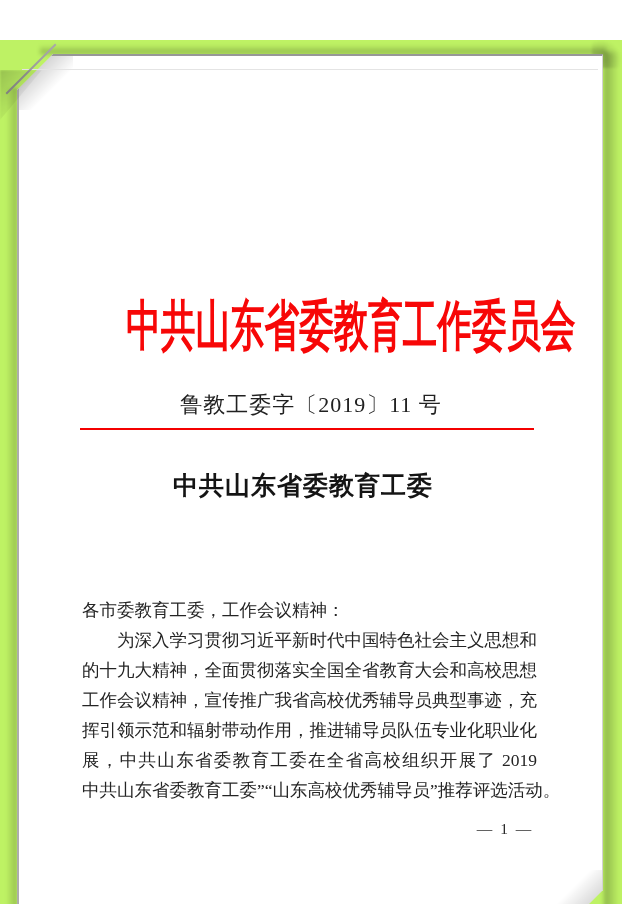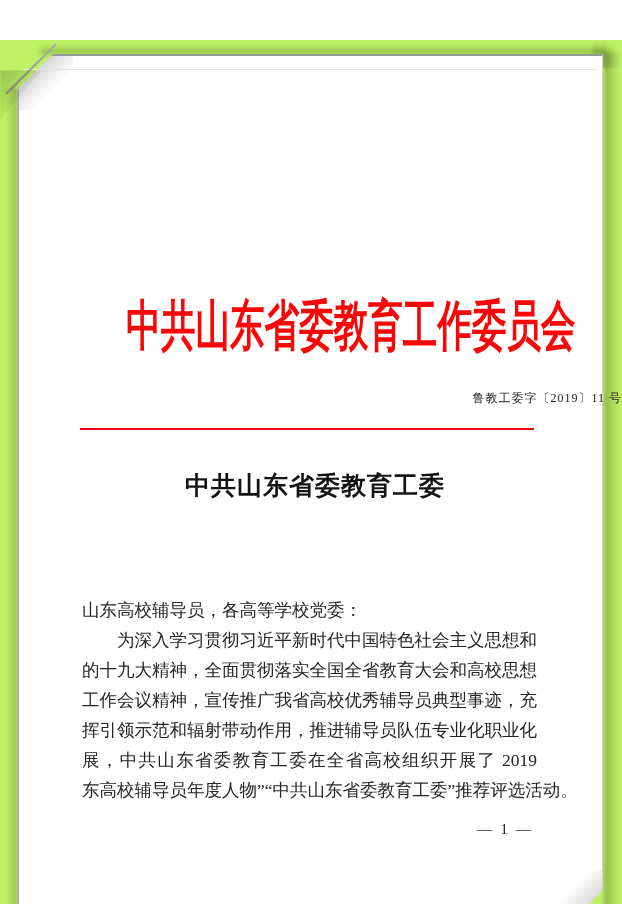--- a/index.html
+++ b/index.html
@@ -111,32 +111,32 @@
     font-weight: bold;
     color: #f70707;
     letter-spacing: 0px;
     transform: scaleX(0.64);
     transform-origin: 50% 50%;
     line-height: 62px;
   }
   .doc-number {
     position: absolute; left: 0; top: 350px;
     width: 622px;
-    text-align: right;
-    font-size: 12px;
+    text-align: center;
+    font-size: 22px;
     letter-spacing: 1px;
     color: #212121;
   }
   .red-line {
     position: absolute; left: 80px; top: 388px;
     width: 454px; height: 2px;
     background: #f40000;
   }
   .doc-title {
-    position: absolute; left: 44px; top: 430px;
+    position: absolute; left: 32px; top: 430px;
     width: 542px;
     text-align: center;
     font-size: 25px;
     font-weight: bold;
     color: #141414;
     letter-spacing: 1px;
     line-height: 32px;
   }
   .body-block {
     position: absolute; left: 82px; top: 555px;
@@ -186,25 +186,25 @@
 
     <div class="doc-number">鲁教工委字〔2019〕11 号</div>
 
     <div class="red-line"></div>
 
     <div class="doc-title">
       <div>中共山东省委教育工委</div>
     </div>
 
     <div class="body-block">
-      <div class="body-line">山东高校辅导员，各高等学校党委：</div>
+      <div class="body-line">各市委教育工委，工作会议精神：</div>
       <div class="body-line fill indent">为深入学习贯彻习近平新时代中国特色社会主义思想和党</div>
       <div class="body-line fill">的十九大精神，全面贯彻落实全国全省教育大会和高校思想政治</div>
       <div class="body-line fill">工作会议精神，宣传推广我省高校优秀辅导员典型事迹，充分发</div>
       <div class="body-line fill">挥引领示范和辐射带动作用，推进辅导员队伍专业化职业化发</div>
       <div class="body-line fill">展，中共山东省委教育工委在全省高校组织开展了 2019 年“山</div>
-      <div class="body-line">东高校辅导员年度人物”“中共山东省委教育工委”推荐评选活动。</div>
+      <div class="body-line">中共山东省委教育工委”“山东高校优秀辅导员”推荐评选活动。</div>
     </div>
 
     <div class="page-num">— 1 —</div>
 
   </div>
 </div>
 
 </body></html>

